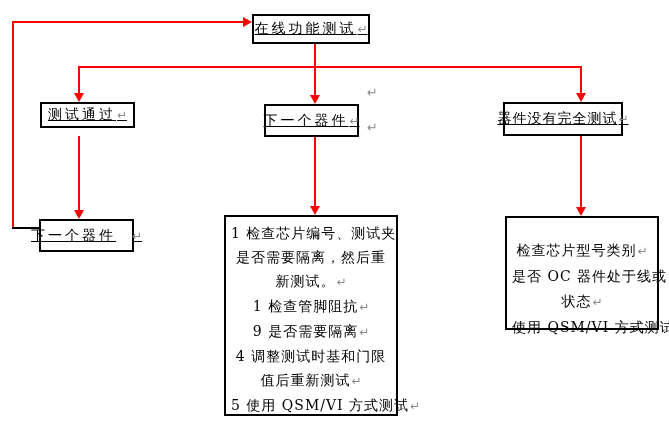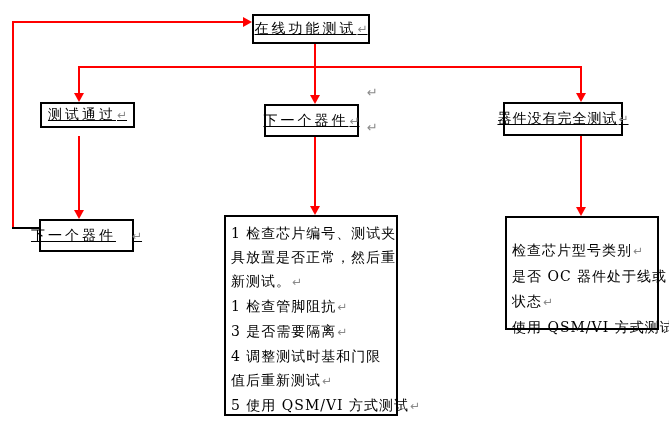--- a/index.html
+++ b/index.html
@@ -13,21 +13,21 @@
     border:2px solid #000000; background:#ffffff;
     display:flex; align-items:center; justify-content:center;
     font-size:14px; letter-spacing:3px; white-space:nowrap;text-decoration:underline;
   }
   .textbox {
     position:absolute; box-sizing:border-box;
     border:2px solid #000000; background:#ffffff;
     font-size:14px; line-height:24px; padding:4px 5px;
     letter-spacing:1px;
   }
-  .tline { white-space:nowrap; }
+  .tline { white-space:nowrap;text-align:center; }
   .ret { color:#8a8a8a; font-size:12px; letter-spacing:0; margin-left:1px; font-family:"DejaVu Sans", sans-serif; }
   .line { position:absolute; background:#ff0000; }
   .blackseg { position:absolute; background:#000000; }
   .arrow-down {
     position:absolute; width:0; height:0;
     border-left:5px solid transparent; border-right:5px solid transparent;
     border-top:9px solid #ff0000;
   }
   .arrow-right {
     position:absolute; width:0; height:0;
@@ -81,24 +81,24 @@
       <span class="ret">↵</span>
   </div>
 
   <div class="node" style="left:39px; top:219px; width:95px; height:33px;gap:15px;">
     <span>下一个器件</span>
       <span class="ret">↵</span>
   </div>
 
   <div class="textbox" style="left:224px; top:215px; width:174px; height:201px;">
     <div class="tline"><span>1 检查芯片编号、测试夹</span></div>
-    <div class="tline"><span>具放置是否正常，然后重</span></div>
+    <div class="tline"><span>是否需要隔离，然后重</span></div>
     <div class="tline"><span>新测试。</span><span class="ret">↵</span></div>
     <div class="tline"><span>1 检查管脚阻抗</span><span class="ret">↵</span></div>
-    <div class="tline"><span>3 是否需要隔离</span><span class="ret">↵</span></div>
+    <div class="tline"><span>9 是否需要隔离</span><span class="ret">↵</span></div>
     <div class="tline"><span>4 调整测试时基和门限</span></div>
     <div class="tline"><span>值后重新测试</span><span class="ret">↵</span></div>
     <div class="tline"><span>5 使用 QSM/VI 方式测试</span><span class="ret">↵</span></div>
   </div>
 
   <div class="textbox" style="left:505px; top:216px; width:154px; height:114px; line-height:25px; padding-top:20px;">
     <div class="tline"><span>检查芯片型号类别</span><span class="ret">↵</span></div>
     <div class="tline"><span>是否 OC 器件处于线或</span></div>
     <div class="tline"><span>状态</span><span class="ret">↵</span></div>
     <div class="tline"><span>使用 QSM/VI 方式测试</span></div>

